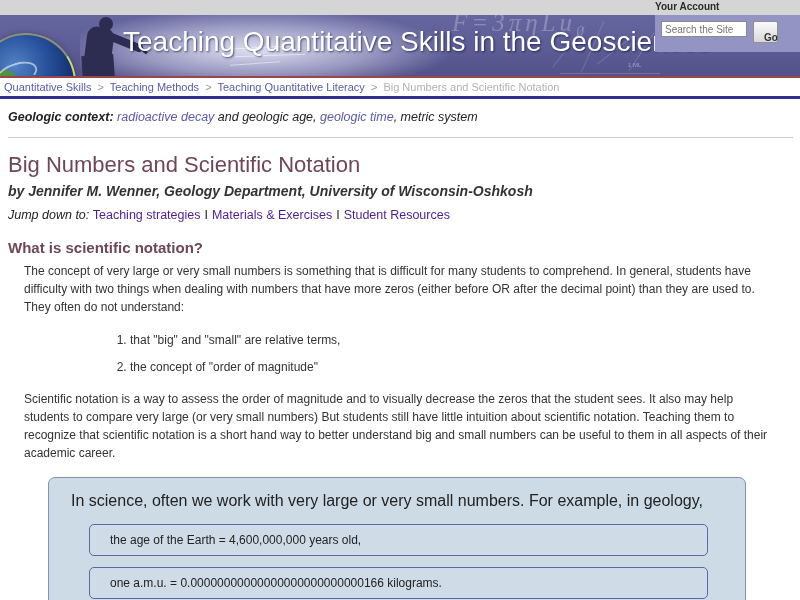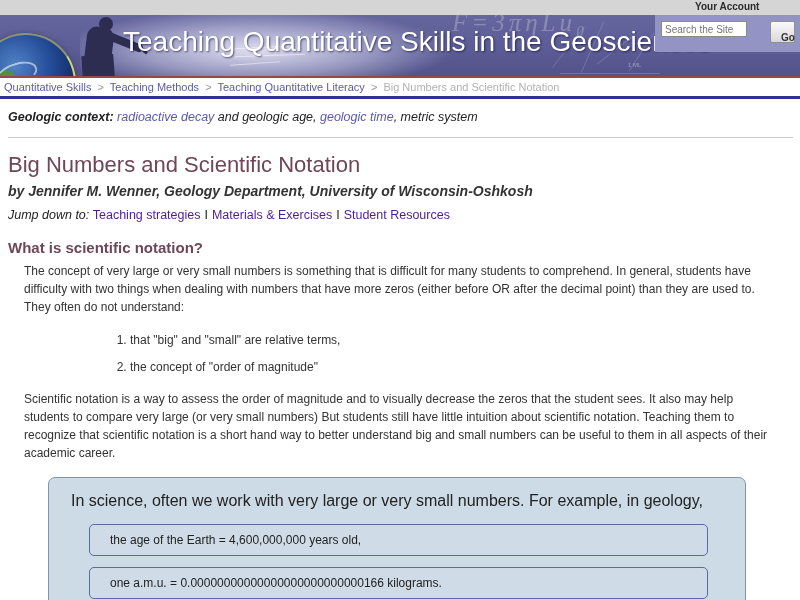--- a/index.html
+++ b/index.html
@@ -6,21 +6,21 @@
   html,body { margin:0; padding:0; }
   body {
     width:800px; height:600px; overflow:hidden; background:#fff;
     font-family:"Liberation Sans", sans-serif; color:#333;
   }
 
   
   .topbar { height:15px; background:#d5d5d5; position:relative; }
   .account-link {
     position:absolute; left:655px; top:1px; font-size:10px; font-weight:bold;
-    color:#2b2b2b; text-decoration:none; cursor:pointer;margin-left:40px;
+    color:#2b2b2b; text-decoration:none; cursor:pointer;
   }
 
   
   .banner {
     height:61px; position:relative; overflow:hidden;
     background:linear-gradient(180deg,#66669f 0%, #5c5c96 55%, #53528a 100%);
   }
   .board {
     position:absolute; left:80px; top:-6px; width:460px; height:75px;
     background:radial-gradient(ellipse 55% 70% at 38% 55%,
@@ -81,21 +81,21 @@
   .search-panel { position:absolute; right:0; top:0; width:145px; height:37px; background:#9394c4; }
   .search-input {
     position:absolute; left:6px; top:6px; width:86px; height:16px;
     border:1px solid #8a8a8a; font-size:10px; padding:0 3px; color:#555;
     font-family:"Liberation Sans", sans-serif;
   }
   .go-button {
     position:absolute; left:98px; top:6px; width:25px; height:17px;
     font-size:10px; font-weight:bold; color:#333; text-align:center;
     background:linear-gradient(#fafafa,#d8d8d8); border:1px solid #909090; border-radius:2px;
-    font-family:"Liberation Sans", sans-serif; padding:10px; cursor:pointer;margin-left:17px;
+    font-family:"Liberation Sans", sans-serif; padding:10px; cursor:pointer;
   }
 
   .redline { height:2px; background:#9c4747; }
 
   
   .breadcrumb { height:18px; background:#fff; font-size:11px; padding:3px 0 0 4px; white-space:nowrap; }
   .bc-link { color:#5a5aad; text-decoration:none; cursor:pointer; }
   .bc-sep { color:#999; margin:0 3px; }
   .bc-current { color:#b2b2b2; }
   .navrule { height:3px; background:#2f2f96; }

